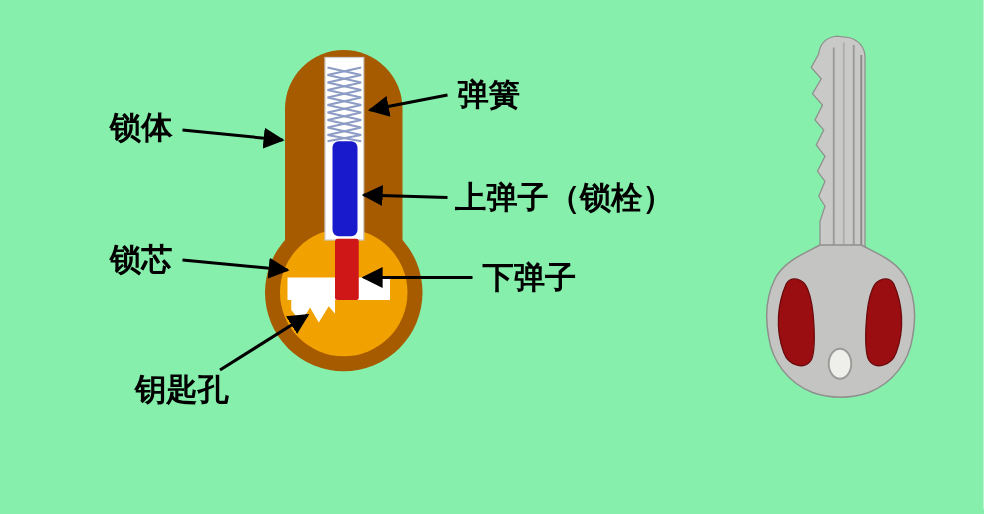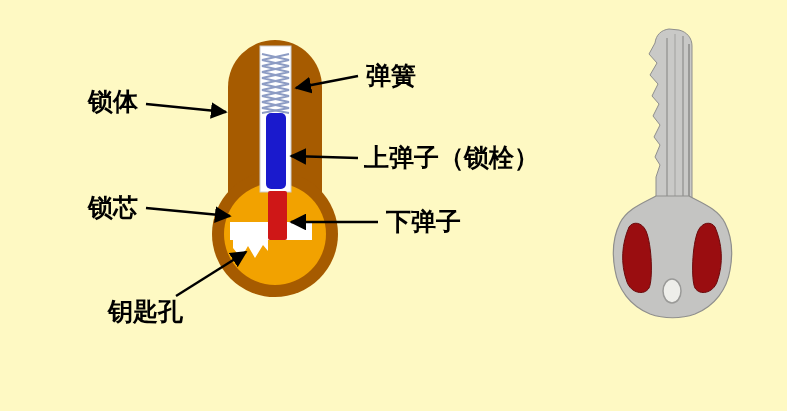--- a/index.html
+++ b/index.html
@@ -8,21 +8,21 @@
     background: #ffffff;
     width: 787px;
     height: 411px;
     overflow: hidden;
     font-family: "DejaVu Sans", sans-serif;
   }
   .stage {
     position: relative;
     width: 787px;
     height: 411px;
-    background: #fef9c3;
+    background: #86efac;
   }
   svg text {
     font-family: "DejaVu Sans", sans-serif;
     font-size: 25px;
     font-weight: bold;
     fill: #000000;
   }
 </style>
 </head>
 <body>

